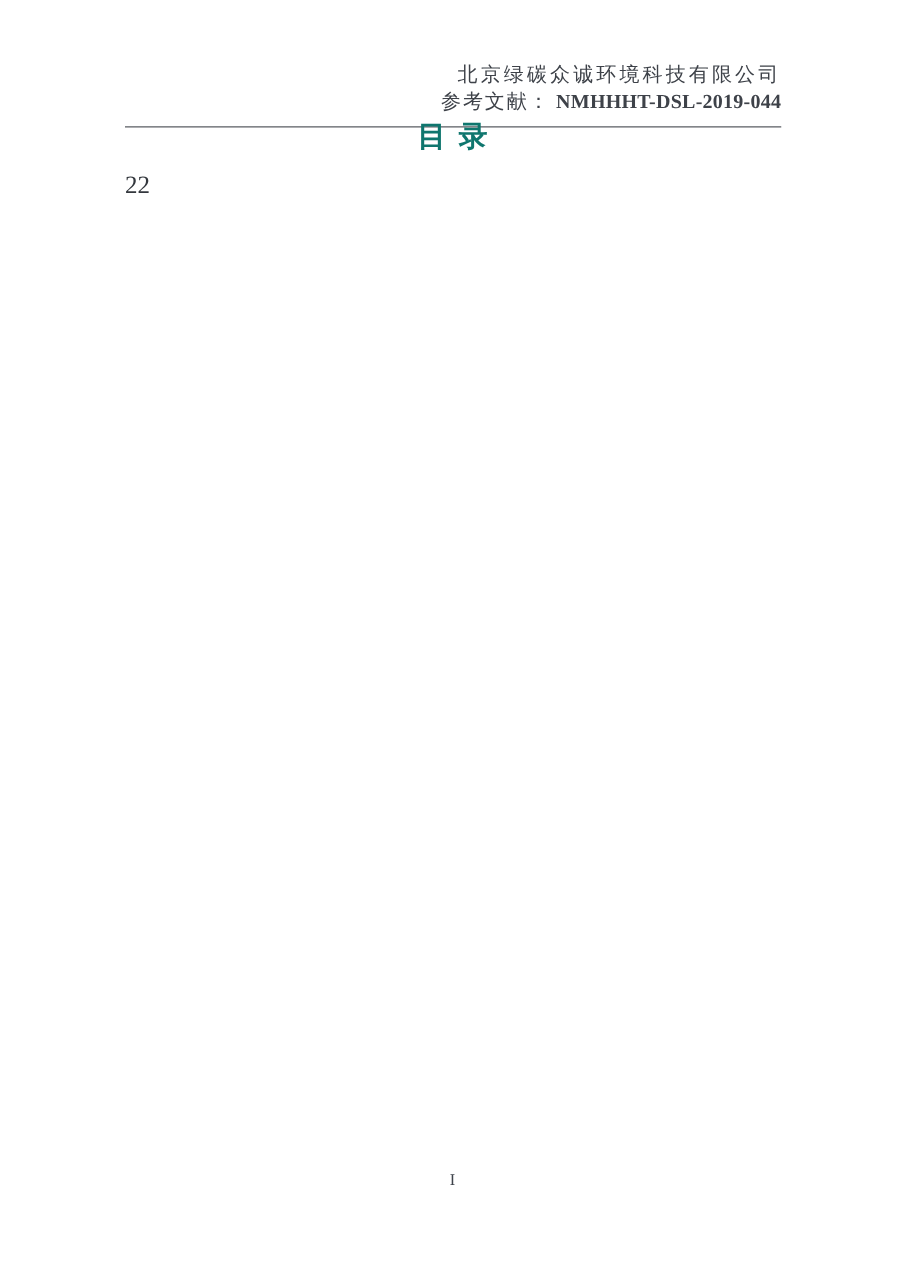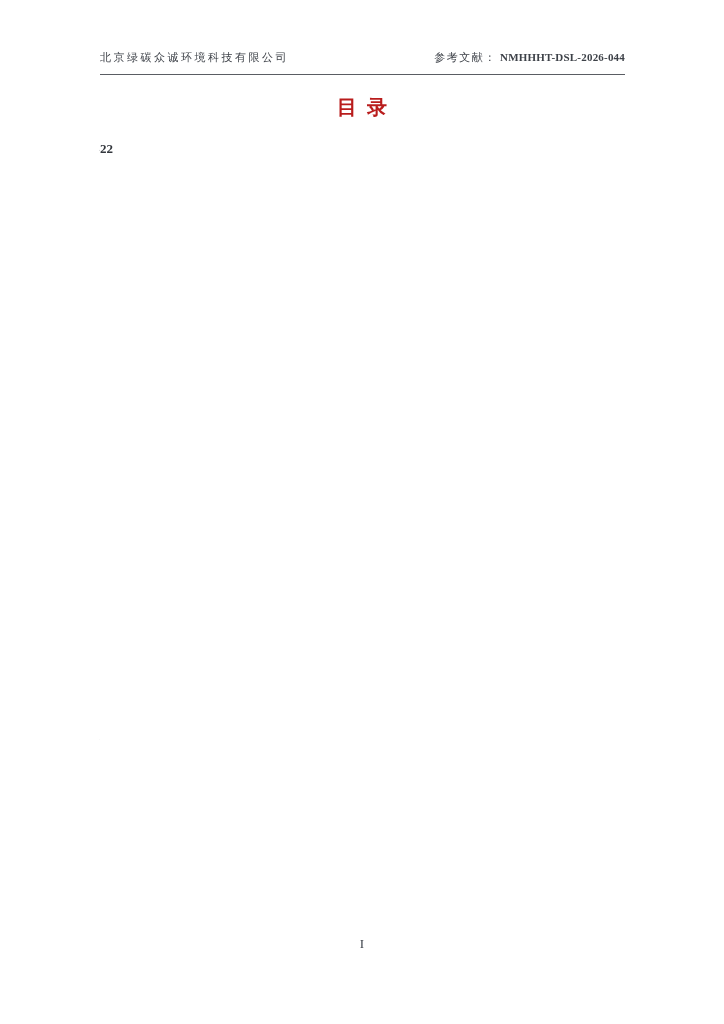--- a/index.html
+++ b/index.html
@@ -10,74 +10,75 @@
     position:relative;
     color:#3b3f46;
     overflow:hidden;
   }
   .page{
     position:absolute;inset:0;background:#ffffff;
   }
   
   .header{
     position:absolute;left:100px;top:50px;width:525px;
-    display:flex;justify-content:space-between;align-items:center;
+    display:flex;justify-content:space-between;align-items:flex-end;
     border-bottom:1px solid #5a5d63;
     padding-bottom:9px;
-    font-size:11px;
+    font-size:16px;
+    flex-direction:column;
   }
   .header .company{letter-spacing:2.5px;color:#3e4249;}
   .header .file{color:#3e4249;letter-spacing:.5px;}
   .header .file .file-label{letter-spacing:1.5px;}
   .header .file .file-number{font-weight:bold;letter-spacing:.2px;}
   
   .toc-title{
     position:absolute;left:0;top:94px;width:724px;
     text-align:center;
-    font-size:20px;font-weight:bold;
+    font-size:23px;font-weight:bold;
     letter-spacing:10px;text-indent:10px;
-    color:#b91c1c;
+    color:#0f766e;
   }
   
   .toc{
     position:absolute;left:100px;top:137px;width:525px;
   }
   .toc-row{
     display:flex;align-items:baseline;
     height:23.6px;line-height:23.6px;
     white-space:nowrap;
     font-size:13.5px;color:#3e434b;
   }
   .toc-row .num{flex:none;width:35px;}
   .toc-row .label{flex:none;letter-spacing:1px;}
   .toc-row .leader{
     flex:1;min-width:12px;
     border-bottom:2px dotted #4a4e55;
     margin:0 4px 4px 4px;
   }
   .toc-row .page{flex:none;}
   .toc-row.lvl1{padding-left:35px;}
-  .toc-row.bold{font-size:13px;font-weight:bold;color:#33373d;}
+  .toc-row.bold{font-size:20px;font-weight:normal;color:#33373d;}
   .toc-row.bold .leader{border-bottom:2.5px dotted #3a3e44;margin-bottom:4px;}
   
   .footer{
     position:absolute;left:0;top:936px;width:724px;
     text-align:center;font-size:13px;color:#3e434b;
   }
 </style>
 </head>
 <body>
 
 <div class="page">
 
   <div class="header">
     <span class="company">北京绿碳众诚环境科技有限公司</span>
     <span class="file">
       <span class="file-label">参考文献：</span>
-      <span class="file-number">NMHHHT-DSL-2026-044</span>
+      <span class="file-number">NMHHHT-DSL-2019-044</span>
     </span>
   </div>
 
   <div class="toc-title">目录</div>
 
   <div class="toc" id="toc-list">
       <div class="toc-row lvl0 bold">
         <span class="label">碳足迹核查基本情况表</span>
         <span class="leader"></span>
         <span class="page">1</span>

